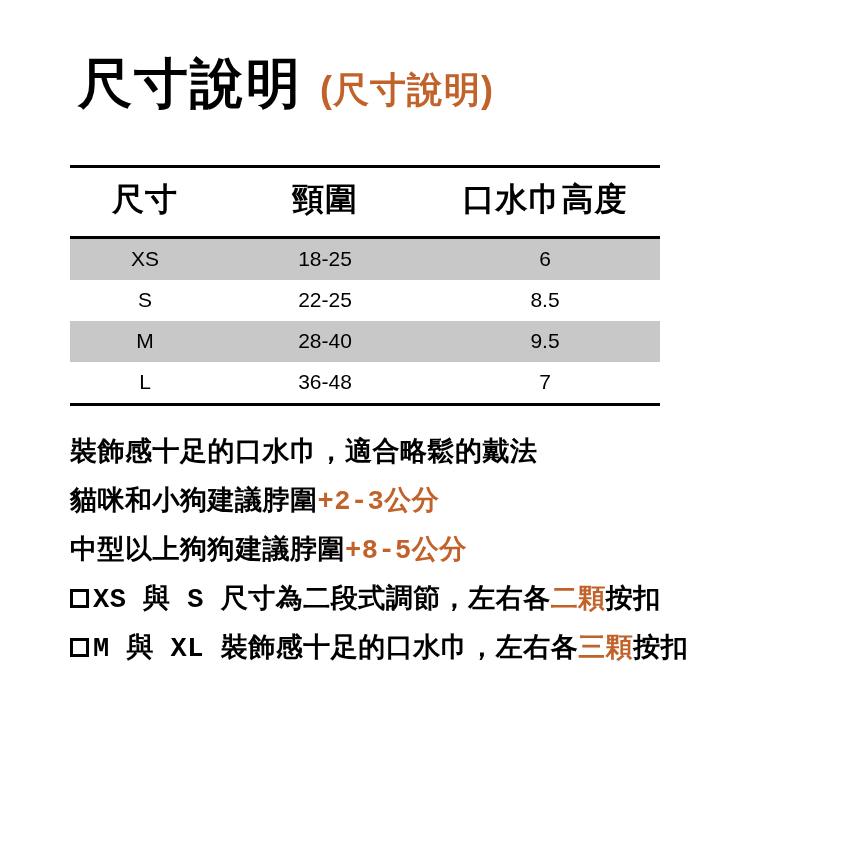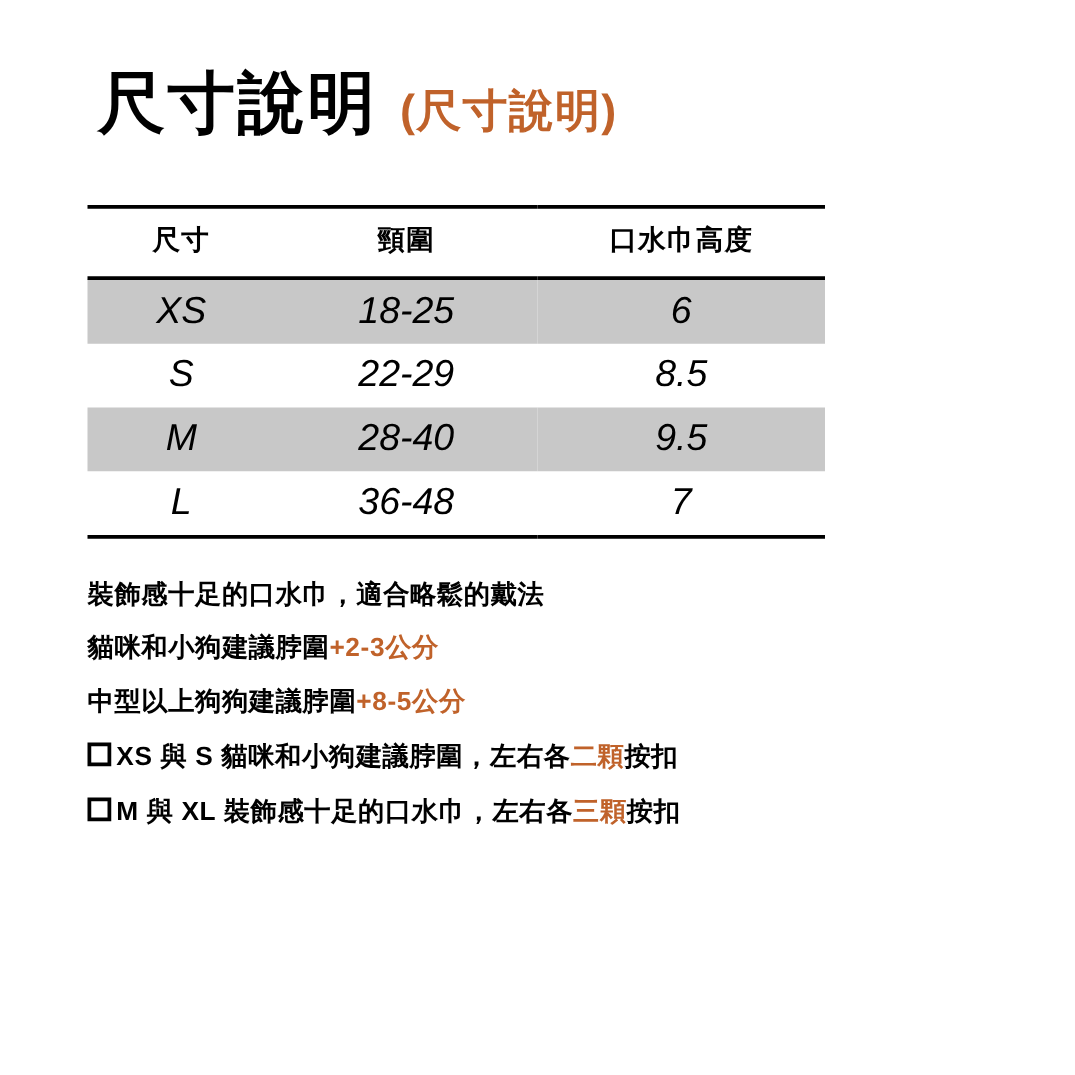--- a/index.html
+++ b/index.html
@@ -44,57 +44,57 @@
   }
 
   
   .size-table {
     margin-top: 50px;
     width: 590px;
     border-collapse: collapse;
     table-layout: fixed;
   }
   .size-table thead th {
-    font-size: 22px;
+    font-size: 32px;
     font-weight: 700;
     padding: 10px 0 14px 0;
     text-align: center;
     border-top: 3px solid #000;
     border-bottom: 3px solid #000;
     letter-spacing: 1px;
   }
   .size-table tbody td {
-    font-size: 30px;
+    font-size: 21px;
     text-align: center;
     padding: 8px 0 9px 0;
     font-weight: 400;
-    font-style: italic;
   }
   .size-table tbody tr.shaded td {
     background: #c8c8c8;
   }
   .size-table tbody tr:last-child td {
     border-bottom: 3px solid #000;
   }
   .col-size { width: 150px; }
   .col-neck { width: 210px; }
   .col-height { width: 230px; }
 
   
   .notes {
     margin-top: 34px;
     margin-left: 0px;
   }
   .note-line {
-    font-size: 21px;
+    font-size: 27px;
     font-weight: 700;
     line-height: 1.0;
     margin-bottom: 22px;
     white-space: nowrap;
     letter-spacing: 0.5px;
+    font-family: Liberation Mono, monospace;
   }
   .accent {
     color: #c0622a;
   }
   .bullet-box {
     display: inline-block;
     width: 19px;
     height: 19px;
     border: 3px solid #000;
     box-sizing: border-box;
@@ -126,21 +126,21 @@
       </tr>
     </thead>
     <tbody>
       <tr class="shaded">
         <td>XS</td>
         <td>18-25</td>
         <td>6</td>
       </tr>
       <tr>
         <td>S</td>
-        <td>22-29</td>
+        <td>22-25</td>
         <td>8.5</td>
       </tr>
       <tr class="shaded">
         <td>M</td>
         <td>28-40</td>
         <td>9.5</td>
       </tr>
       <tr>
         <td>L</td>
         <td>36-48</td>
@@ -157,21 +157,21 @@
 
     <div class="note-line">
       <span>貓咪和小狗建議脖圍</span><span class="accent">+2-3公分</span>
     </div>
 
     <div class="note-line">
       <span>中型以上狗狗建議脖圍</span><span class="accent">+8-5公分</span>
     </div>
 
     <div class="note-line">
-      <span class="bullet-box"></span><span>XS 與 S 貓咪和小狗建議脖圍，左右各</span><span class="accent">二顆</span><span>按扣</span>
+      <span class="bullet-box"></span><span>XS 與 S 尺寸為二段式調節，左右各</span><span class="accent">二顆</span><span>按扣</span>
     </div>
 
     <div class="note-line">
       <span class="bullet-box"></span><span>M 與 XL 裝飾感十足的口水巾，左右各</span><span class="accent">三顆</span><span>按扣</span>
     </div>
 
   </div>
 </div>
 
 </body></html>

